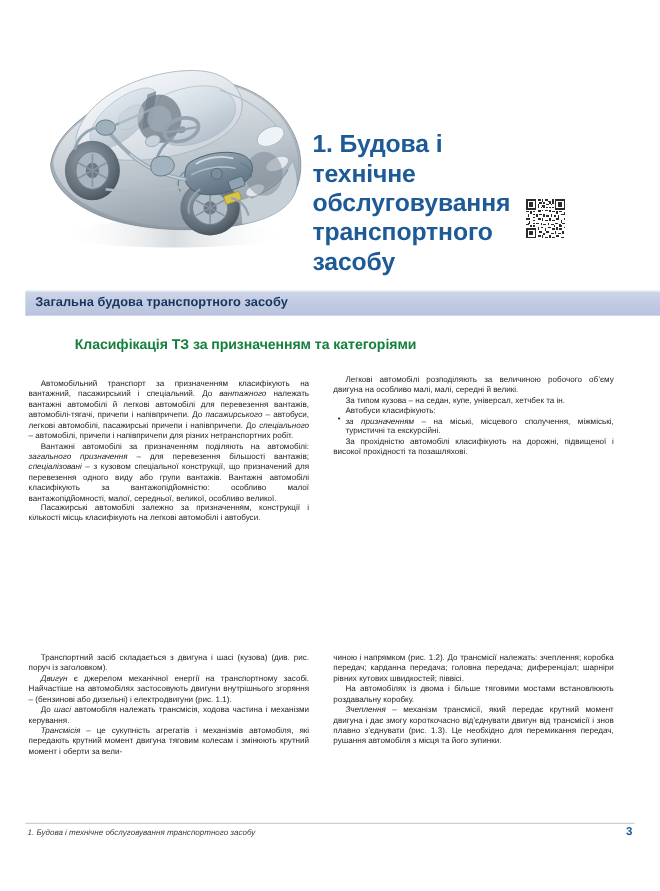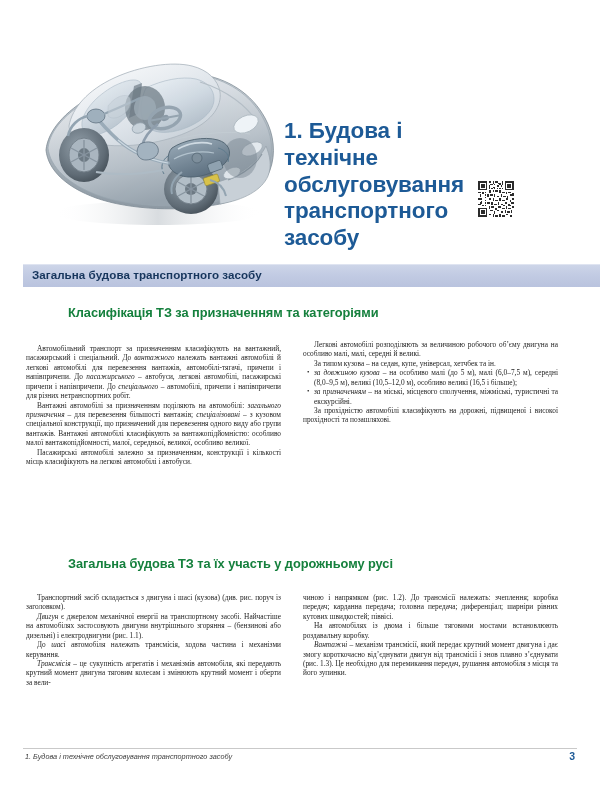--- a/index.html
+++ b/index.html
@@ -98,21 +98,20 @@
   
   .col {
     position: absolute;
     width: 255px;
     font-size: 7.35px;
     line-height: 1.283;
     text-align: justify;
     text-justify: inter-word;
     color: #1c1c1c;
     hyphens: manual;
-    font-family: Liberation Serif, serif;
   }
   .col.left  { left: 26px; }
   .col.right { left: 303px; }
 
   .col p {
     margin: 0;
     text-indent: 11px;
   }
   .col p.noindent { text-indent: 0; }
   .col p.bullet {
@@ -440,37 +439,36 @@
   <div class="subhead" style="top:305px;">Класифікація ТЗ за призначенням та категоріями</div>
 
   <div class="col left" id="s1-left" style="top:344px;">
       <p><span>Автомобільний транспорт за призначенням класифікують на вантажний, пасажирський і спеціальний. До </span><i>вантажного</i><span> належать вантажні автомобілі й легкові автомобілі для перевезення вантажів, автомобілі-тягачі, причепи і напівпричепи. До </span><i>пасажирського</i><span> – автобуси, легкові автомобілі, пасажирські причепи і напівпричепи. До </span><i>спеціального</i><span> – автомобілі, причепи і напівпричепи для різних нетранспортних робіт.</span></p>
       <p><span>Вантажні автомобілі за призначенням поділяють на автомобілі: </span><i>загального призначення</i><span> – для перевезення більшості вантажів; </span><i>спеціалізовані</i><span> – з кузовом спеціальної конструкції, що призначений для перевезення одного виду або групи вантажів. Вантажні автомобілі класифікують за вантажопідйомністю: особливо малої вантажопідйомності, малої, середньої, великої, особливо великої.</span></p>
       <p><span>Пасажирські автомобілі залежно за призначенням, конструкції і кількості місць класифікують на легкові автомобілі і автобуси.</span></p>
     </div>
   <div class="col right" id="s1-right" style="top:340px;">
       <p><span>Легкові автомобілі розподіляють за величиною робочого об’єму двигуна на особливо малі, малі, середні й великі.</span></p>
       <p><span>За типом кузова – на седан, купе, універсал, хетчбек та ін.</span></p>
-      <p class="bullet"><i>за довжиною кузова</i><span> – на особливо малі (до 5 м), малі (6,0–7,5 м), середні (8,0–9,5 м), великі (10,5–12,0 м), особливо великі (16,5 і більше);</span></p>
+      <p><span>Автобуси класифікують:</span></p>
       <p class="bullet"><i>за призначенням</i><span> – на міські, місцевого сполучення, міжміські, туристичні та екскурсійні.</span></p>
       <p><span>За прохідністю автомобілі класифікують на дорожні, підвищеної і високої прохідності та позашляхові.</span></p>
     </div>
 
-  <div class="subhead" style="top:556px;">Загальна будова ТЗ та їх участь у дорожньому русі</div>
 
   <div class="col left" id="s2-left" style="top:593px;">
       <p><span>Транспортний засіб складається з двигуна і шасі (кузова) (див. рис. поруч із заголовком).</span></p>
       <p><i>Двигун</i><span> є джерелом механічної енергії на транспортному засобі. Найчастіше на автомобілях застосовують двигуни внутрішнього згоряння – (бензинові або дизельні) і електродвигуни (рис. 1.1).</span></p>
       <p><span>До </span><i>шасі</i><span> автомобіля належать трансмісія, ходова частина і механізми керування.</span></p>
       <p><i>Трансмісія</i><span> – це сукупність агрегатів і механізмів автомобіля, які передають крутний момент двигуна тяговим колесам і змінюють крутний момент і оберти за вели-</span></p>
     </div>
   <div class="col right" id="s2-right" style="top:593px;">
       <p class="noindent"><span>чиною і напрямком (рис. 1.2). До трансмісії належать: зчеплення; коробка передач; карданна передача; головна передача; диференціал; шарніри рівних кутових швидкостей; піввісі.</span></p>
       <p><span>На автомобілях із двома і більше тяговими мостами встановлюють роздавальну коробку.</span></p>
-      <p><i>Вантажні</i><span> – механізм трансмісії, який передає крутний момент двигуна і дає змогу короткочасно від’єднувати двигун від трансмісії і знов плавно з’єднувати (рис. 1.3). Це необхідно для перемикання передач, рушання автомобіля з місця та його зупинки.</span></p>
+      <p><i>Зчеплення</i><span> – механізм трансмісії, який передає крутний момент двигуна і дає змогу короткочасно від’єднувати двигун від трансмісії і знов плавно з’єднувати (рис. 1.3). Це необхідно для перемикання передач, рушання автомобіля з місця та його зупинки.</span></p>
     </div>
 
   <div class="footer">
     <div class="footer-rule"></div>
     <div class="footer-title">1. Будова і технічне обслуговування транспортного засобу</div>
     <div class="footer-pageno">3</div>
   </div>
 
 </div>
 

